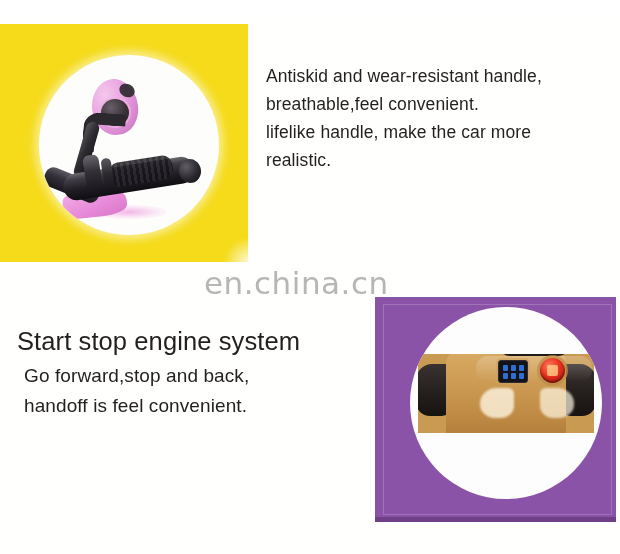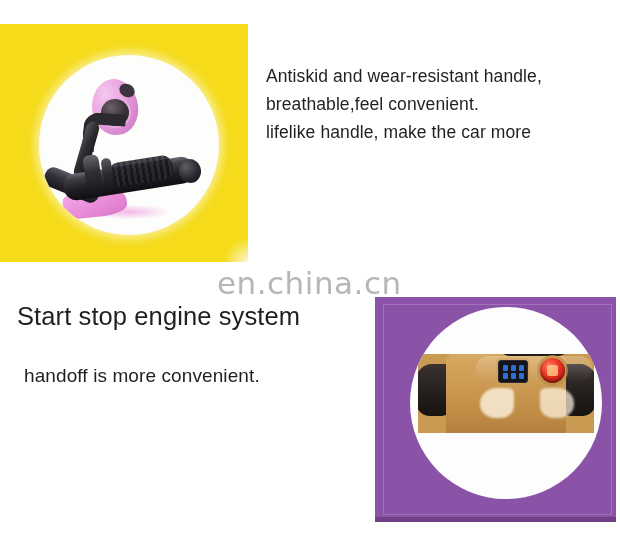--- a/index.html
+++ b/index.html
@@ -194,37 +194,37 @@
     color: #231f20;
     font-size: 17.5px;
     line-height: 28px;
     letter-spacing: .1px;
   }
   .top-text .line { white-space: nowrap; }
 
   
   .watermark {
     position: absolute;
-    left: 217px;
+    left: 204px;
     top: 248px;
     font-size: 31px;
     line-height: 38px;
     color: #9a9a9a;
     opacity: .72;
     letter-spacing: .5px;
     font-family: "DejaVu Sans", sans-serif;
     white-space: nowrap;
     pointer-events: none;
   }
 
   
   .section-heading {
     position: absolute;
     left: 17px;
-    top: 284px;
+    top: 309px;
     font-size: 25.5px;
     line-height: 32px;
     color: #231f20;
     letter-spacing: .1px;
     white-space: nowrap;
   }
   .section-body {
     position: absolute;
     left: 24px;
     top: 345px;
@@ -416,28 +416,30 @@
       <div class="grip-collar-b"></div>
       <div class="grip-end"></div>
     </div>
 
   </div>
 
   <div class="top-text">
     <div class="line">Antiskid and wear-resistant handle,</div>
     <div class="line">breathable,feel convenient.</div>
     <div class="line">lifelike handle, make the car more</div>
+    <div class="line">realistic.</div>
   </div>
 
   <div class="watermark">en.china.cn</div>
 
   <div class="section-heading">Start stop engine system</div>
 
   <div class="section-body">
-    <div class="line">handoff is more convenient.</div>
+    <div class="line">Go forward,stop and back,</div>
+    <div class="line">handoff is feel convenient.</div>
   </div>
 
   <div class="purple-panel">
     <div class="purple-inner-border"></div>
 
     <div class="photo-circle-purple">
       <div class="console-photo">
         <div class="console-wing-l"></div>
         <div class="console-wing-r"></div>
         <div class="console-body">

